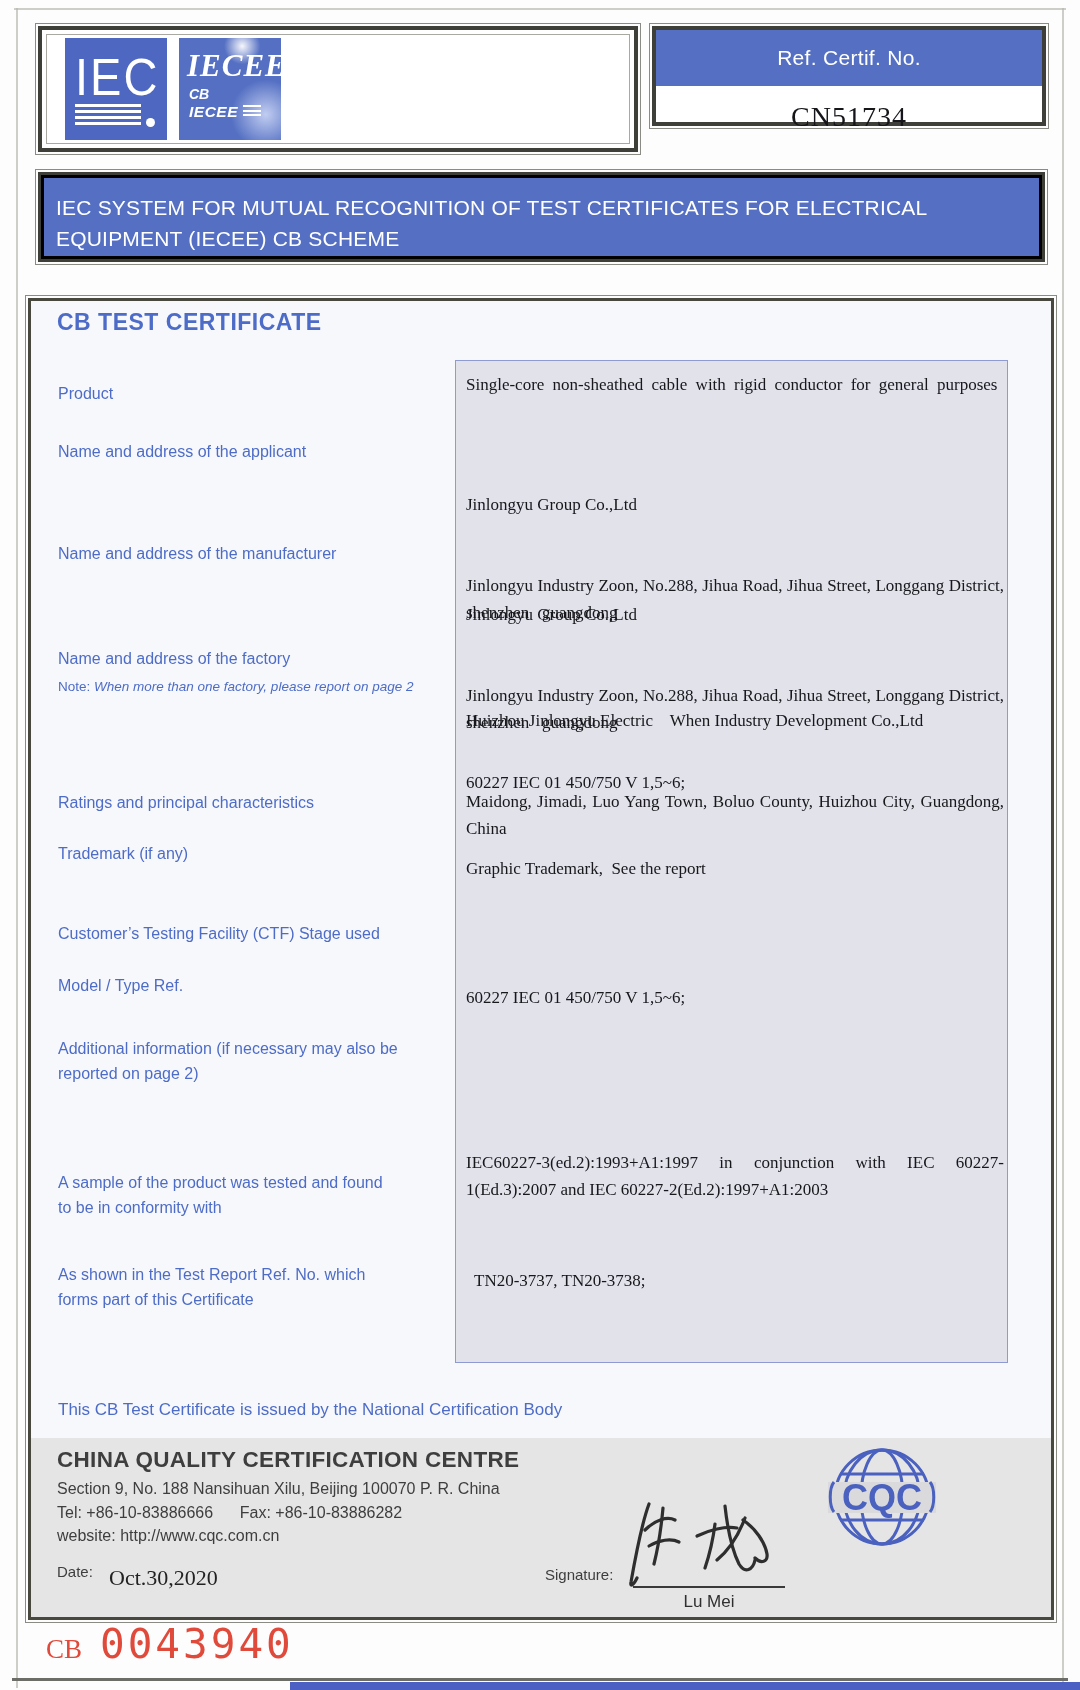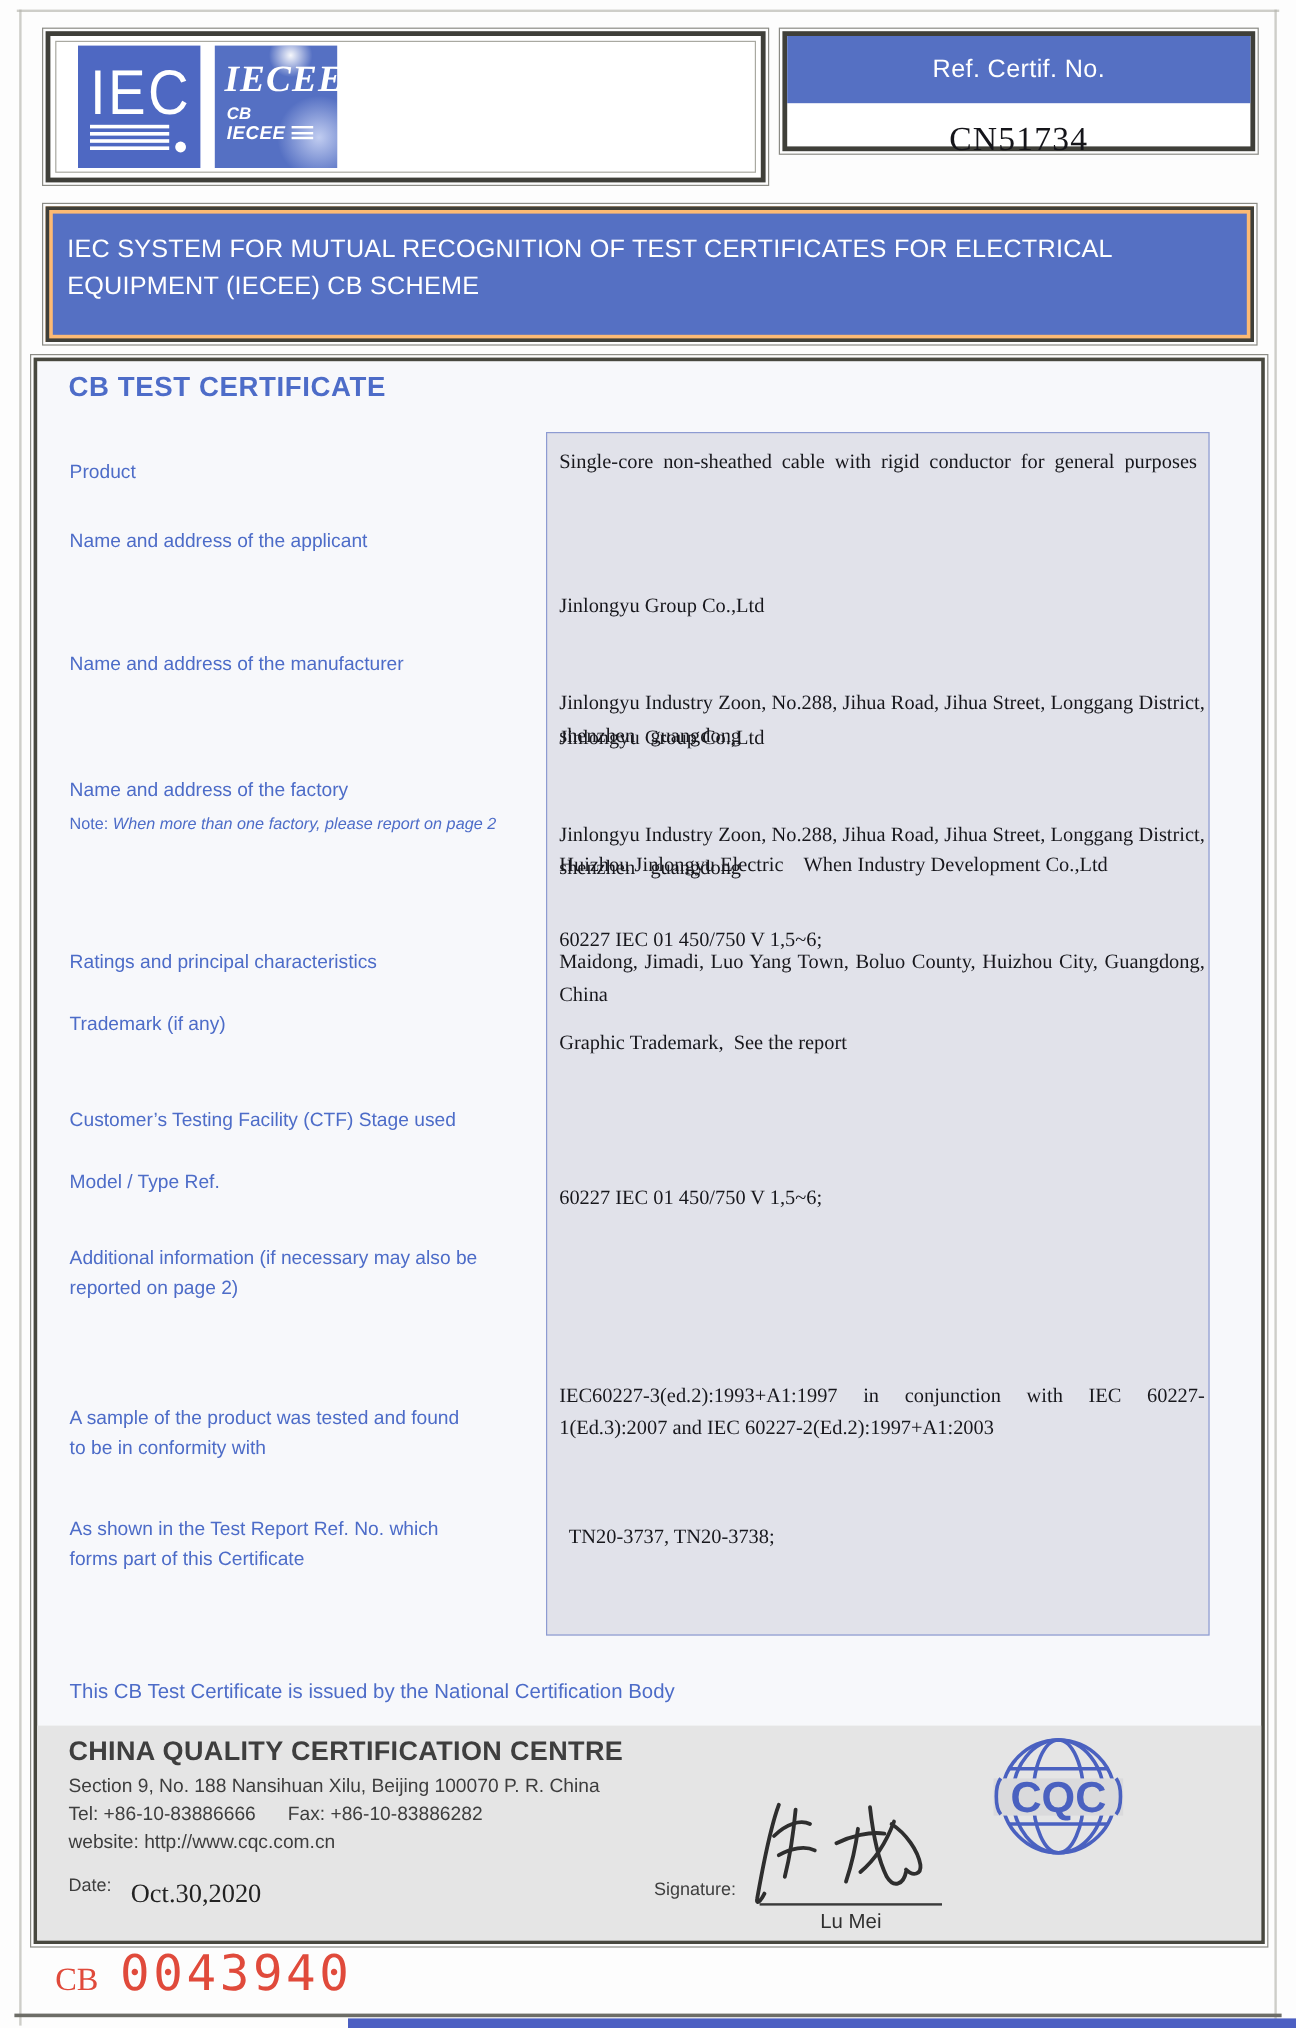--- a/index.html
+++ b/index.html
@@ -38,22 +38,22 @@
   .mini-lines i { display:block; width:18px; height:2px; background:#fff; margin-bottom:2.5px; }
 
   
   #refBox { left:652px; top:26px; width:394px; height:100px; }
   .ref-band { height:56px; background:#5570c3; color:#fff; display:flex; align-items:center;
               justify-content:center; font-size:21px; letter-spacing:.3px; }
   .ref-value { height:62px; display:flex; align-items:center; justify-content:center;
                font-family:"Liberation Serif",serif; font-size:28px; color:#15151a; letter-spacing:1px; }
 
   
-  #banner { left:38px; top:172px; width:1007px; height:113px; border:3px solid #3f3f39; padding:3px;
-            box-shadow:0 0 0 2px #fdfdfd, 0 0 0 3px #8b8b85; background:#fdba74; position:absolute; }
+  #banner { left:38px; top:172px; width:1007px; height:90px; border:3px solid #3f3f39; padding:3px;
+            box-shadow:0 0 0 2px #fdfdfd, 0 0 0 3px #8b8b85; background:#000000; position:absolute; }
   .banner-inner { width:100%; height:100%; background:#5570c3; color:#fff; font-size:21px;
                   line-height:31px; padding:14px 14px 0 12px; letter-spacing:.2px; }
 
   
   #main { left:28px; top:298px; width:1026px; height:1322px; border:3px solid #48483f;
           box-shadow:0 0 0 2px #fdfdfd, 0 0 0 3px #8b8b85; background:#f7f8fb; position:absolute; }
   #main .rel { position:absolute; inset:0; }
 
   .cert-title { position:absolute; left:26px; top:8px; font-size:23px; font-weight:bold;
                 color:#4d6cc8; letter-spacing:.5px; }

